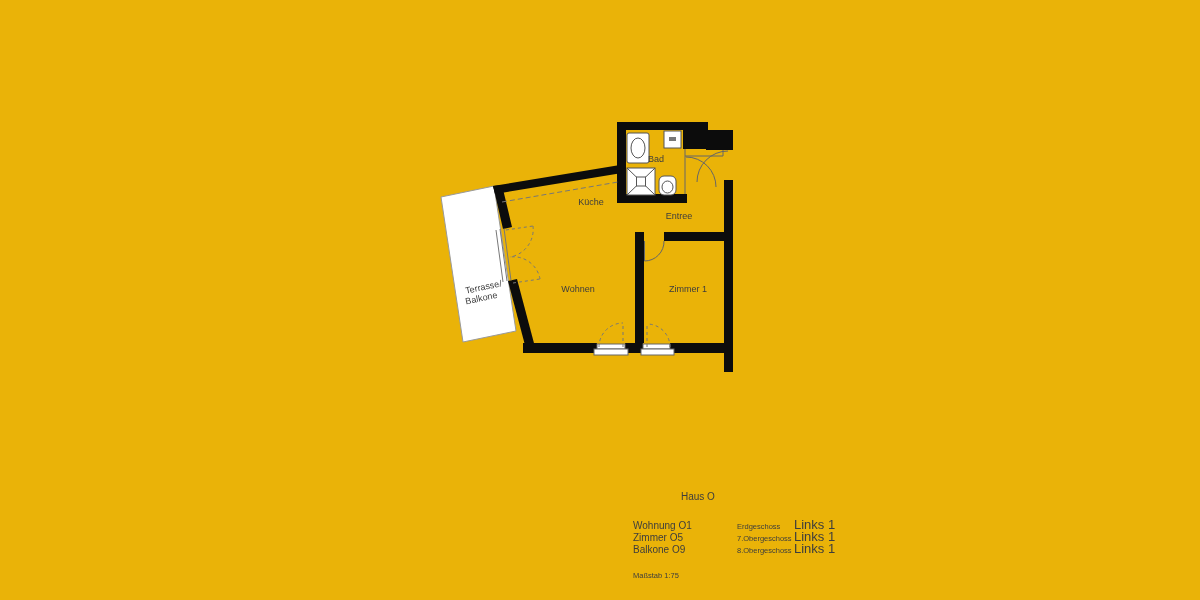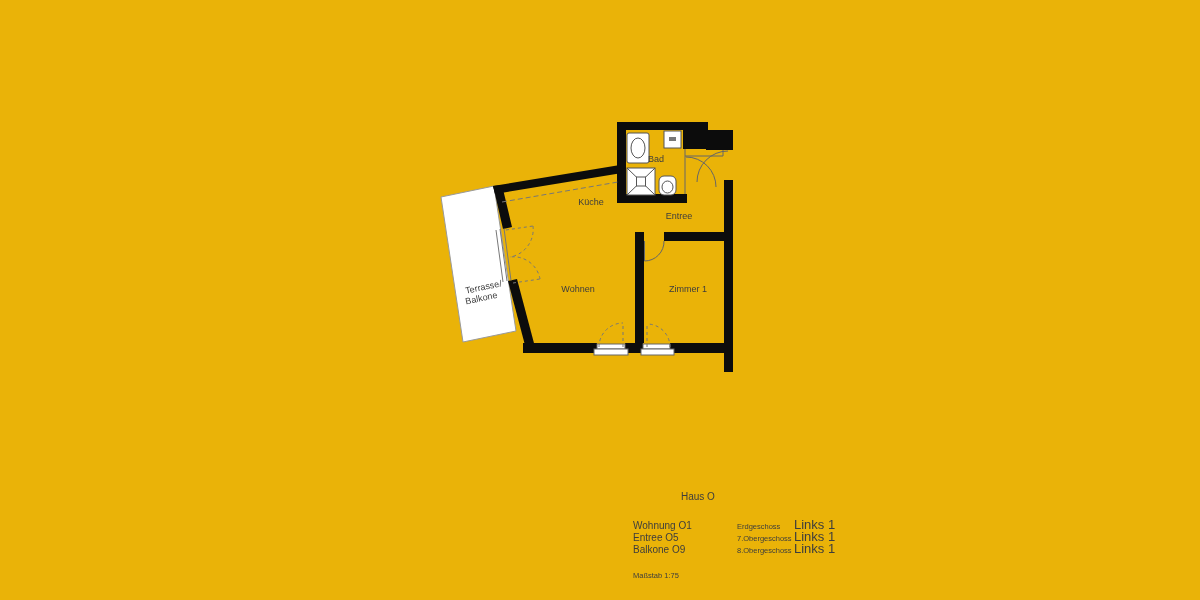--- a/index.html
+++ b/index.html
@@ -138,21 +138,21 @@
     <div>Haus O</div>
   </div>
 
   <div class="apt-table">
     <div class="apt-row">
       <span class="apt-name">Wohnung O1</span>
       <span class="apt-floor">Erdgeschoss</span>
       <span class="apt-pos">Links 1</span>
     </div>
     <div class="apt-row">
-      <span class="apt-name">Entree O5</span>
+      <span class="apt-name">Zimmer O5</span>
       <span class="apt-floor">7.Obergeschoss</span>
       <span class="apt-pos">Links 1</span>
     </div>
     <div class="apt-row">
       <span class="apt-name">Balkone O9</span>
       <span class="apt-floor">8.Obergeschoss</span>
       <span class="apt-pos">Links 1</span>
     </div>
   </div>
 

